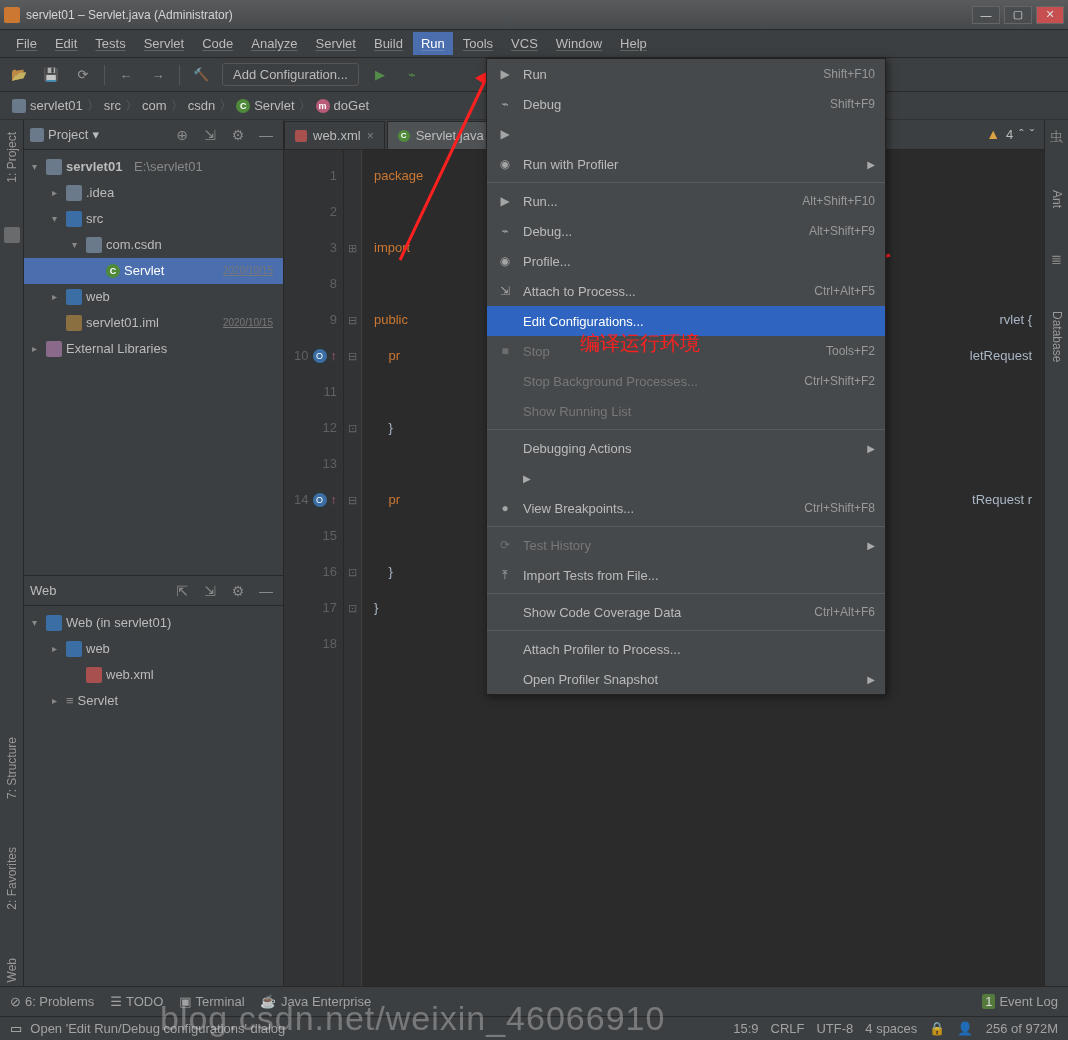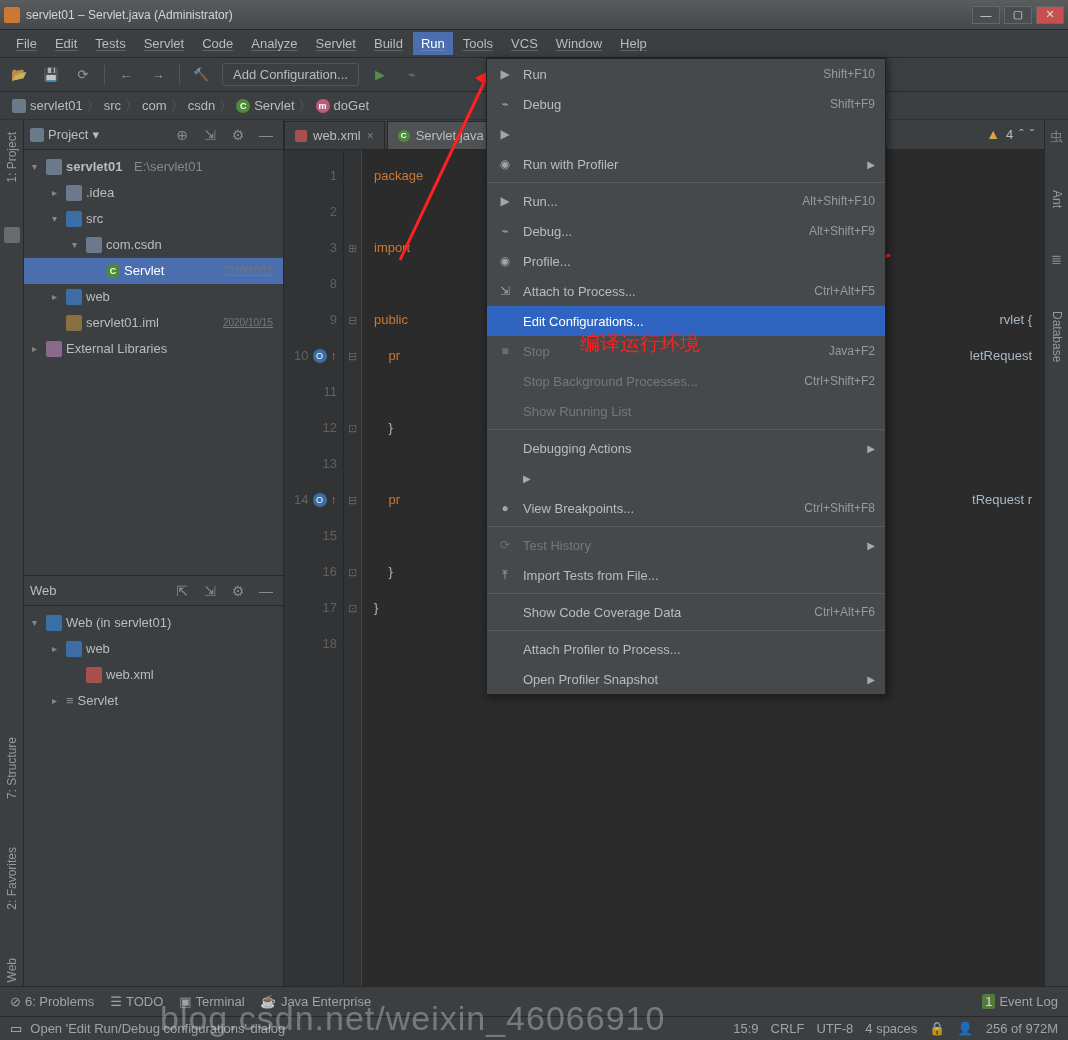--- a/index.html
+++ b/index.html
@@ -402,21 +402,21 @@
       <span class="mlbl">Attach to Process...</span>
       <span class="msc">Ctrl+Alt+F5</span>
     </div>
     <div class="mitem hi">
       <span class="mic"></span>
       <span class="mlbl">Edit Configurations...</span>
     </div>
     <div class="mitem disabled">
       <span class="mic">■</span>
       <span class="mlbl">Stop</span>
-      <span class="msc">Java+F2</span>
+      <span class="msc">Tools+F2</span>
     </div>
     <div class="mitem disabled">
       <span class="mic"></span>
       <span class="mlbl">Stop Background Processes...</span>
       <span class="msc">Ctrl+Shift+F2</span>
     </div>
     <div class="mitem disabled">
       <span class="mic"></span>
       <span class="mlbl">Show Running List</span>
     </div>

